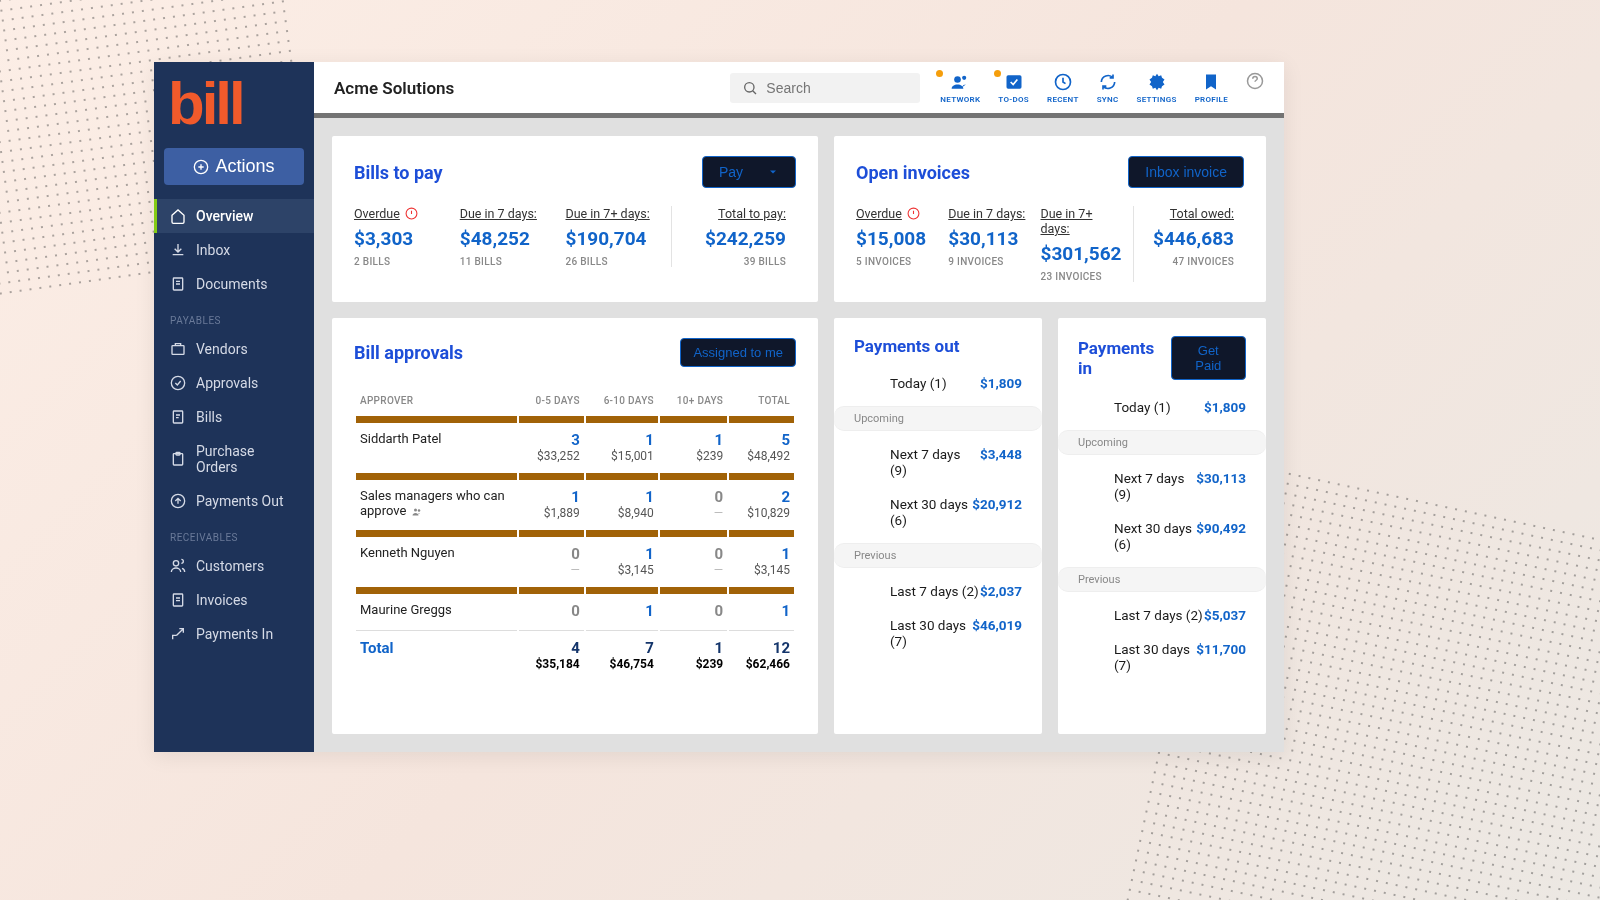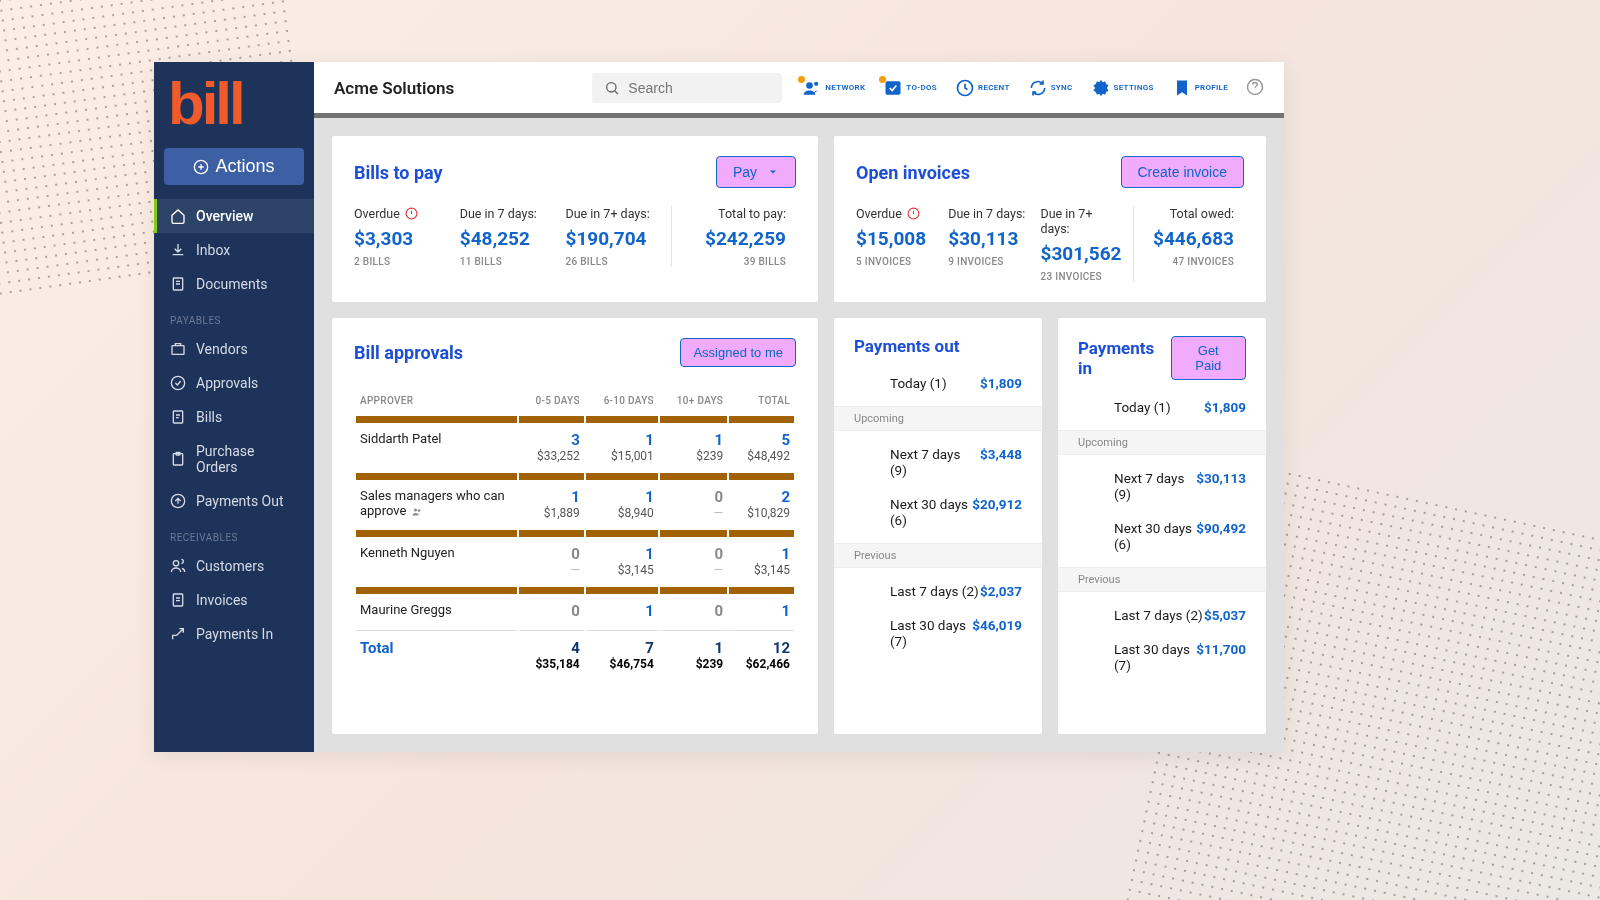--- a/index.html
+++ b/index.html
@@ -34,36 +34,36 @@
   height:56px; background:#fff; display:flex; align-items:center; padding:0 20px; gap:20px;
   border-bottom:5px solid #737373;
 }
 .company-name { font-size:17px; font-weight:600; color:#222; }
 .spacer { flex:1; }
 .search-box {
   display:flex; align-items:center; background:#f2f2f2; border-radius:3px; padding:7px 12px; width:190px;
 }
 .search-box input { border:none; background:transparent; outline:none; font-size:14px; margin-left:8px; width:100%; color:#666;}
 .topnav { display:flex; gap:18px; align-items:flex-start; }
-.topnav-item { display:flex; flex-direction:row; align-items:center; gap:3px; font-size:8px; color:#1164c9; font-weight:600; letter-spacing:.3px; cursor:pointer; position:relative;}
+.topnav-item { display:flex; flex-direction:column; align-items:center; gap:3px; font-size:8px; color:#1164c9; font-weight:600; letter-spacing:.3px; cursor:pointer; position:relative;}
 .topnav-item .icon { width:20px; height:20px; color:#1164c9; }
 .dot-orange { position:absolute; top:-2px; left:-4px; width:7px; height:7px; background:#f59e0b; border-radius:50%;}
 .help-icon { color:#999; width:18px; height:18px;}
 
 .content { flex:1; padding:18px; display:grid; grid-template-columns: 486px 1fr; grid-template-rows:auto 1fr; gap:16px; overflow:hidden;}
 .card { background:#fff; border-radius:2px; padding:20px 22px; }
 .card-header { display:flex; justify-content:space-between; align-items:center; margin-bottom:18px;}
 .card-title { font-size:18px; font-weight:700; color:#1d4ed8; }
-.btn-outline { border:1.5px solid #1164c9; color:#1164c9; background:#f0abfc; border-radius:4px; padding:7px 16px; font-size:14px; font-weight:500; cursor:pointer; display:inline-flex; align-items:center; gap:10px;}
+.btn-outline { border:1.5px solid #1164c9; color:#1164c9; background:#0f172a; border-radius:4px; padding:7px 16px; font-size:14px; font-weight:500; cursor:pointer; display:inline-flex; align-items:center; gap:24px;}
 .btn-outline.small { padding:6px 12px; font-size:13px;}
 
 .stats-row { display:flex; gap:0;}
 .stat { flex:1; display:flex; flex-direction:column; gap:6px; padding-right:10px;}
 .stat:last-child { border-left:1px solid #e3e3e3; padding-left:18px; text-align:right;}
-.stat-label { font-size:12.5px; color:#333; display:flex; align-items:center; gap:5px;}
+.stat-label { font-size:12.5px; color:#333; display:flex; align-items:center; gap:5px;text-decoration:underline;}
 .stat-value { font-size:19px; font-weight:700; color:#1164c9;}
 .stat-sub { font-size:10px; color:#888; letter-spacing:.3px; font-weight:500;}
 .warn-icon { color:#e33; width:13px; height:13px;}
 
 .card.bills { grid-column:1; grid-row:1;}
 .card.invoices { grid-column:2; grid-row:1;}
 .card.approvals { grid-column:1; grid-row:2; padding-bottom:10px; overflow:hidden;}
 .payments-wrap { grid-column:2; grid-row:2; display:flex; gap:16px;}
 .card.payments { flex:1; padding:18px 20px;}
 
@@ -78,21 +78,21 @@
 .cell-amt.dash { color:#bbb;}
 .approvals-table tr.total-row td { border-top:1.5px solid #ddd; font-weight:700;}
 .approvals-table tr.total-row td:first-child { color:#1164c9; font-size:15px;}
 .approvals-table tr.total-row .cell-count { color:#14356b;}
 .approvals-table tr.total-row .cell-amt { color:#000; font-weight:700;}
 .group-icon { color:#888; vertical-align:middle;}
 
 .payments .card-title { font-size:17px;}
 .pay-row { display:flex; justify-content:space-between; padding:9px 0; font-size:13.5px; color:#1a1a1a;margin-left:36px;}
 .pay-amt { color:#1164c9; font-weight:700;}
-.pay-section { font-size:11px; color:#888; background:#f5f5f5; margin:6px -20px; padding:5px 20px; border-top:1px solid #eee; border-bottom:1px solid #eee;}
+.pay-section { font-size:11px; color:#888; background:#f5f5f5; margin:6px -20px; padding:5px 20px; border-top:1px solid #eee; border-bottom:1px solid #eee;border-radius:10px;}
 
 .dots-bg { position:absolute; width:360px; height:360px; opacity:.4;
   background-image: radial-gradient(#333 1px, transparent 1.5px);
   background-size: 10px 10px;
 }
 .dots-tl { top:-80px; left:-60px; transform:rotate(-8deg);}
 .dots-br { bottom:-100px; right:-60px; width:500px; height:500px; transform:rotate(12deg);}
 </style>
 </head>
 <body>
@@ -292,21 +292,21 @@
             <div class="stat-value">$242,259</div>
             <div class="stat-sub">39 BILLS</div>
           </div>
         </div>
       </div>
 
       <div class="card invoices">
         <div class="card-header">
           <div class="card-title">Open invoices</div>
           <button class="btn-outline">
-            <span>Create invoice</span>
+            <span>Inbox invoice</span>
           </button>
         </div>
         <div class="stats-row">
           <div class="stat">
             <div class="stat-label">
                 <span>Overdue</span>
               <svg class="warn-icon" viewBox="0 0 24 24" fill="none" stroke="currentColor" stroke-width="2">
                   <circle cx="12" cy="12" r="10"></circle>
                   <path d="M12 7v6M12 17h.01"></path>
                 </svg>

